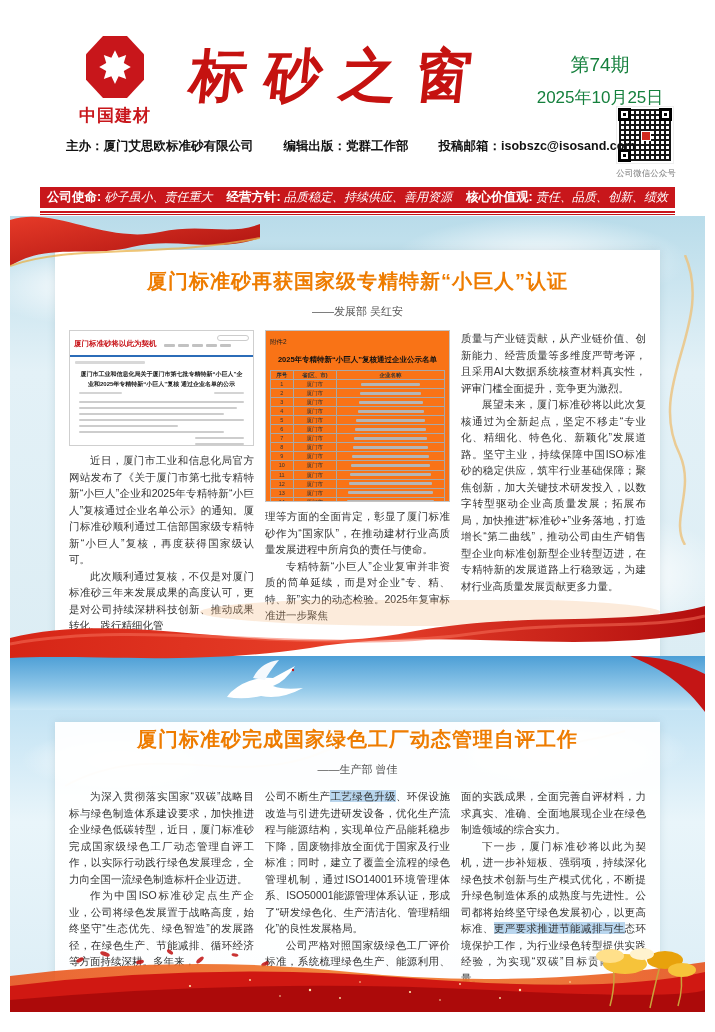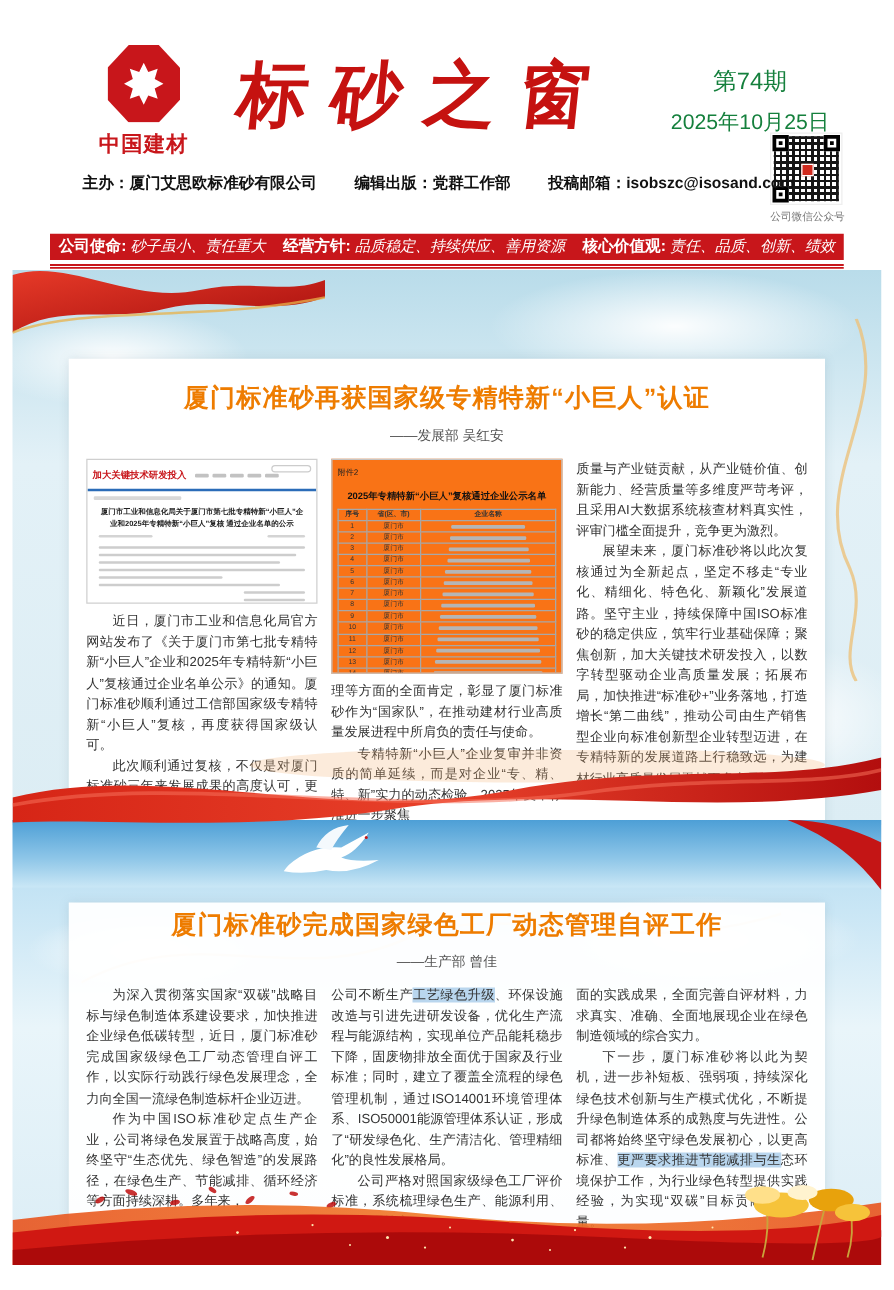--- a/index.html
+++ b/index.html
@@ -49,21 +49,21 @@
   .cloud { position:absolute; background:radial-gradient(ellipse at center, rgba(255,255,255,.95), rgba(255,255,255,0) 70%); }
   .section2 { position:absolute; left:10px; top:710px; width:695px; height:280px;
     background:linear-gradient(180deg,#c3e3f4 0%,#e9f5fa 40%,#ddeef6 100%); }
   .sky-band { position:absolute; left:10px; top:656px; width:695px; height:56px;
     background:linear-gradient(180deg,#4d9fd6 0%,#8ec6e8 55%,#cfeaf7 100%); }
   .decor { position:absolute; pointer-events:none; }
 
   
   .card { position:absolute; left:55px; width:605px; background:#fff; box-shadow:0 0 8px rgba(90,120,140,.18);
     padding:0 14px; overflow:hidden; }
-  .card1 { top:250px; height:460px;margin-top:37px; }
+  .card1 { top:250px; height:460px; }
   .card2 { top:722px; height:262px; background:rgba(255,255,255,.94); }
   .a-title { margin-top:18px; text-align:center; font-size:20px; font-weight:bold; color:#ee7c00; letter-spacing:1px; }
   .card2 .a-title { margin-top:4px; }
   .a-byline { margin-top:9px; text-align:center; font-size:11px; color:#555; }
   .cols { display:flex; gap:11px; margin-top:11px; }
   .col { flex:1; min-width:0; font-size:10.5px; line-height:16.5px; color:#333; text-align:justify; }
   .col p { text-indent:2em; }
   .col p.noindent { text-indent:0; }
   .sel { background:#b9d6ee; }
 
@@ -157,21 +157,21 @@
     <path d="M45 0 C75 70 5 130 40 200 C55 235 30 265 45 290" stroke="#ecc27c" stroke-width="2.5" fill="none" opacity="0.8"></path>
   </svg>
 
   <article class="card card1">
     <h2 class="a-title">厦门标准砂再获国家级专精特新“小巨人”认证</h2>
     <div class="a-byline">——发展部 吴红安</div>
     <div class="cols">
       <div class="col">
         <div class="webshot">
           <div class="ws-head">
-            <span class="ws-site">加大关键技术研发投入</span><span class="ws-nav"><i></i><i></i><i></i><i></i><i></i></span>
+            <span class="ws-site">厦门标准砂将以此为契机</span><span class="ws-nav"><i></i><i></i><i></i><i></i><i></i></span>
             <span class="ws-search"></span>
           </div>
           <div class="ws-crumb"></div>
           <div class="ws-title">厦门市工业和信息化局关于厦门市第七批专精特新“小巨人”企业和2025年专精特新“小巨人”复核 通过企业名单的公示</div>
           <div class="ws-meta">
               <i style="width:26%"></i>
               <i style="width:18%"></i>
             </div>
           <div class="ws-body">
             <div class="ws-bar"></div>

